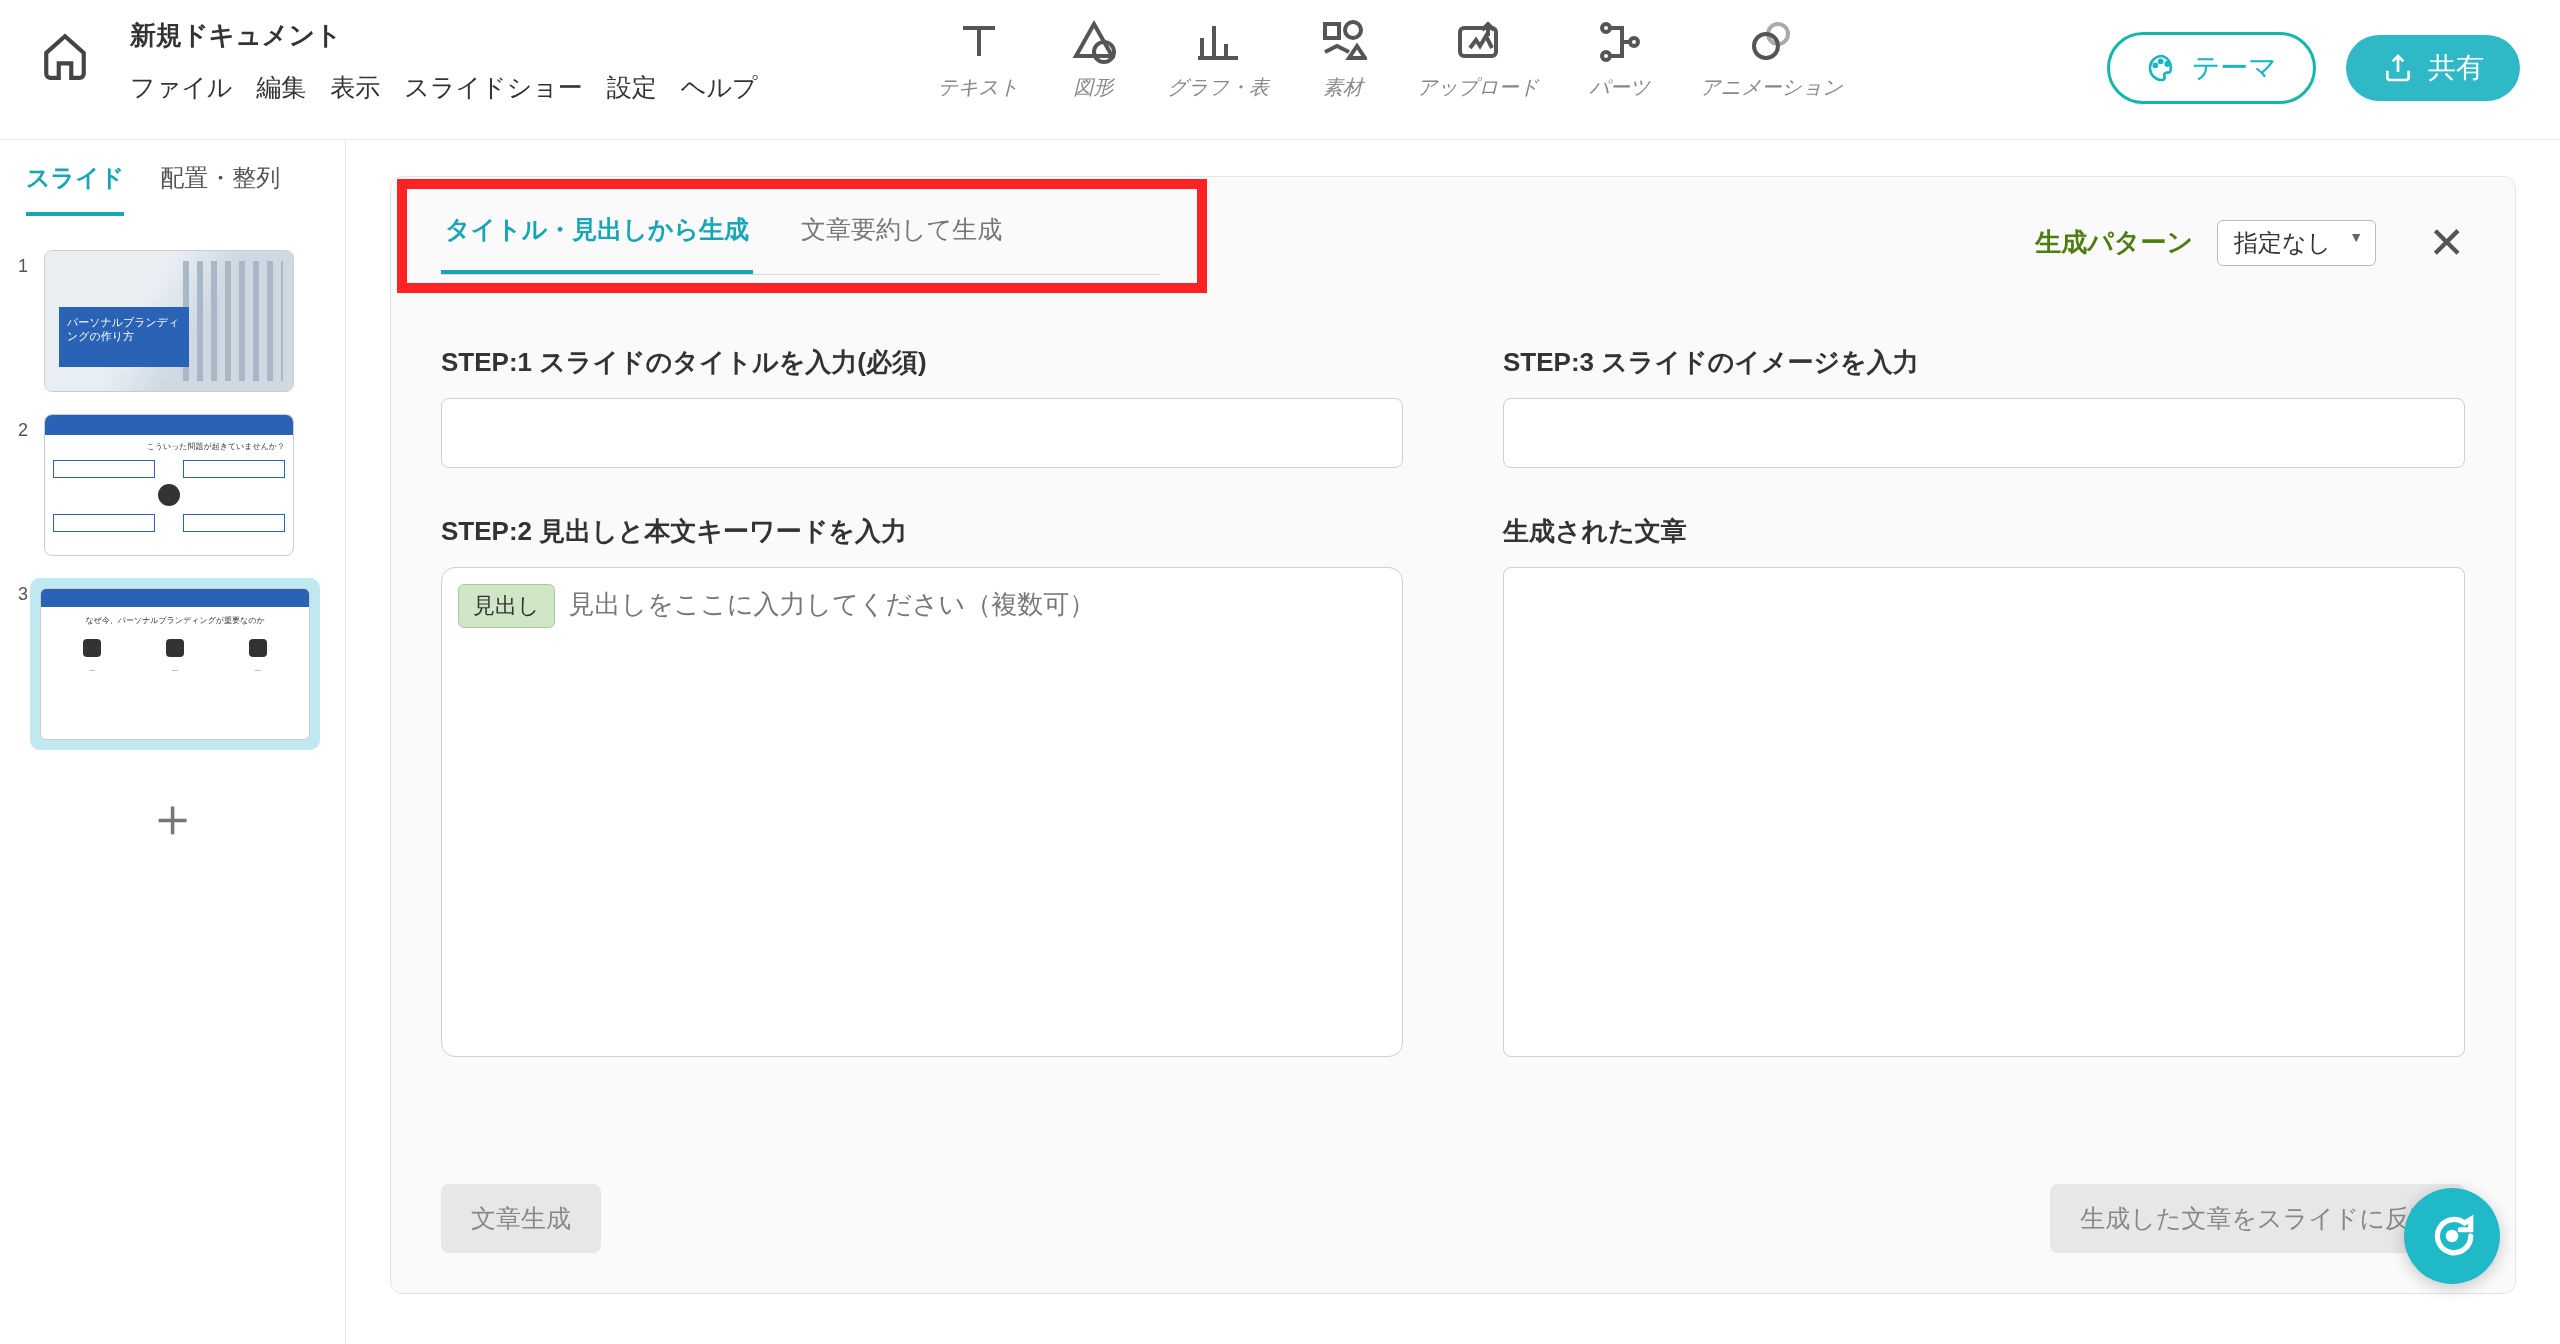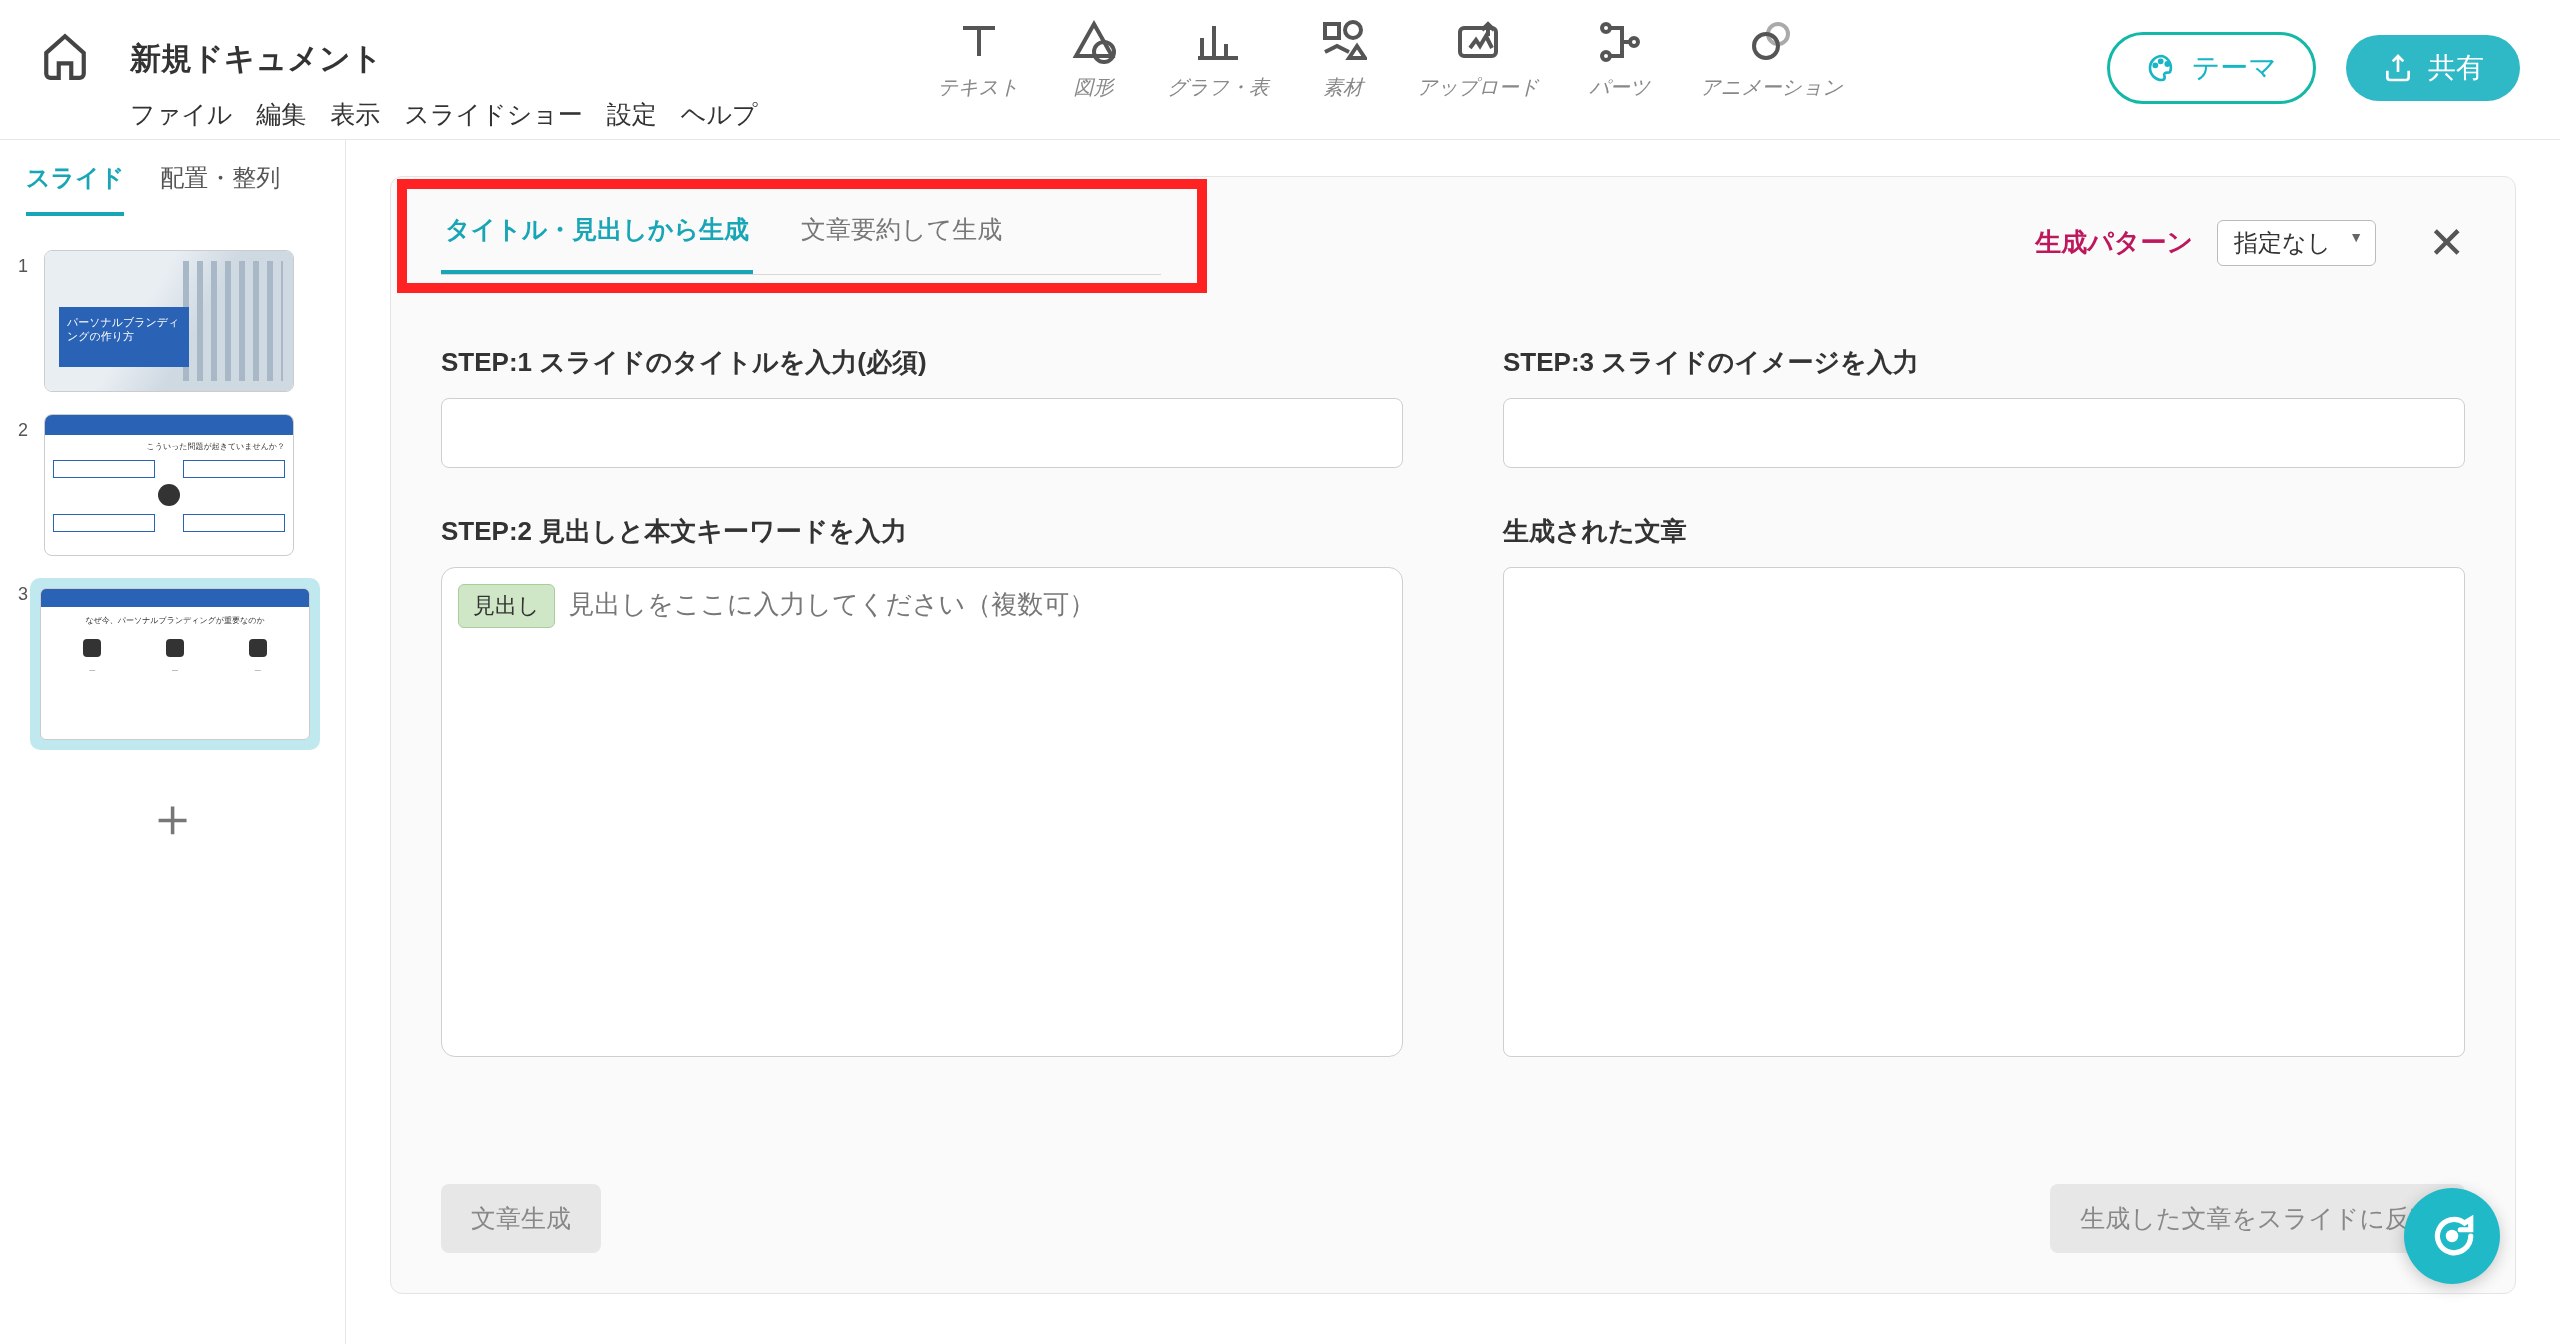--- a/index.html
+++ b/index.html
@@ -1,21 +1,21 @@
 <!DOCTYPE html>
 <html><head>
 <meta charset="utf-8">
 <style>
 * { box-sizing: border-box; margin: 0; padding: 0; }
 body { font-family: "Hiragino Sans", "Hiragino Kaku Gothic ProN", Meiryo, sans-serif; background: #fff; color: #333; width: 2560px; height: 1344px; overflow: hidden; }
 
 .topbar { display: flex; align-items: flex-start; padding: 18px 40px 0 40px; border-bottom: 1px solid #e6e6e6; height: 140px; }
 .home-icon { width: 50px; height: 50px; margin-top: 12px; margin-right: 40px; color: #444; }
 .title-block { display: flex; flex-direction: column; gap: 18px; }
-.doc-title { font-size: 31px; font-weight: 700; margin-top: 20px; }
+.doc-title { font-size: 26px; font-weight: 700; }
 .menu-bar { display: flex; gap: 24px; font-size: 25px; color: #333; }
 .menu-bar span { cursor: default; }
 
 .tool-icons { display: flex; gap: 50px; margin-left: 180px; align-items: flex-start; font-style: italic; }
 .tool { display: flex; flex-direction: column; align-items: center; gap: 8px; color: #666; }
 .tool svg { width: 48px; height: 48px; color: #555; }
 .tool-label { font-size: 20px; color: #888; white-space: nowrap; }
 
 .right-buttons { margin-left: auto; display: flex; gap: 30px; align-items: center; margin-top: 14px; }
 .btn { display: flex; align-items: center; gap: 14px; padding: 14px 36px; border-radius: 40px; font-size: 28px; font-weight: 500; cursor: pointer; }
@@ -59,21 +59,21 @@
 .main { flex: 1; padding: 36px 44px 36px 44px; }
 .panel { background: #fafafa; border: 1px solid #e4e4e4; border-radius: 12px; padding: 36px 50px 40px 50px; height: 1118px; position: relative; }
 
 .panel-tabs-wrap { position: relative; }
 .highlight-box { position: absolute; left: -44px; top: -34px; width: 810px; height: 114px; border: 10px solid #f22; pointer-events: none; }
 .panel-tabs { display: flex; gap: 44px; border-bottom: 1px solid #d8d8d8; width: 720px; }
 .panel-tab { font-size: 25px; padding: 0 4px 24px 4px; color: #777; }
 .panel-tab.active { color: #18a6b6; border-bottom: 4px solid #18a6b6; font-weight: 600; }
 
 .panel-right-controls { position: absolute; right: 50px; top: 40px; display: flex; align-items: center; gap: 24px; }
-.pattern-label { font-size: 26px; color: #be185d; font-weight: 600; }
+.pattern-label { font-size: 26px; color: #4d7c0f; font-weight: 600; }
 .pattern-select { border: 1px solid #bbb; border-radius: 6px; padding: 6px 44px 6px 16px; font-size: 24px; color: #333; background: #fff; position: relative; }
 .pattern-select::after { content: "▼"; position: absolute; right: 12px; top: 8px; font-size: 14px; color: #666; }
 .close-x { font-size: 44px; color: #555; margin-left: 28px; cursor: pointer; font-weight: 300; }
 
 .form-grid { display: flex; gap: 100px; margin-top: 70px; }
 .col { flex: 1; display: flex; flex-direction: column; }
 .step-label { font-size: 26px; font-weight: 700; color: #333; margin-bottom: 18px; }
 .text-input { width: 100%; height: 70px; border: 1px solid #cfcfcf; border-radius: 8px; background: #fff; padding: 0 18px; font-size: 24px; }
 
 .step2 { margin-top: 46px; }

